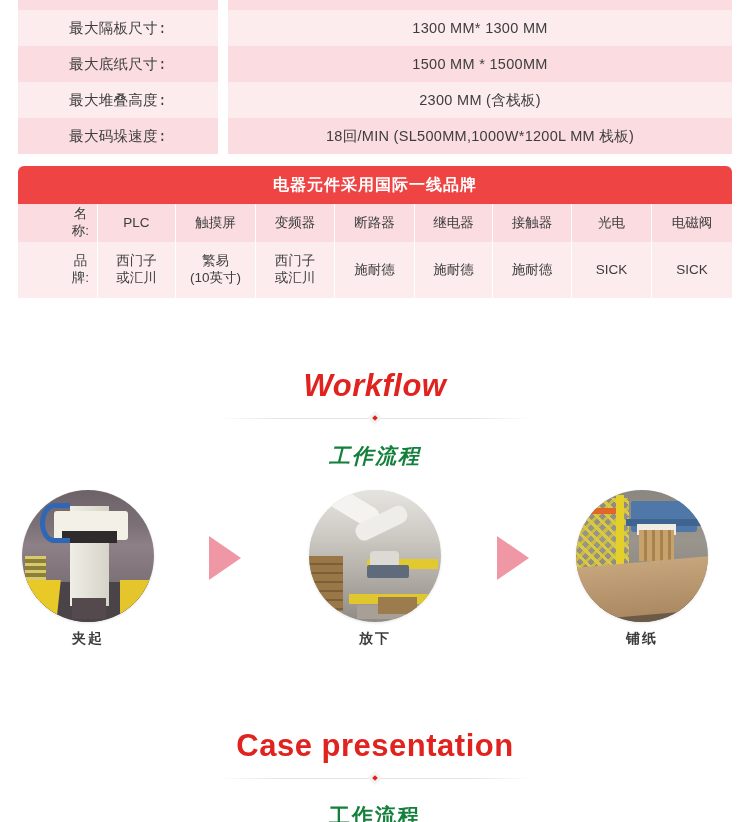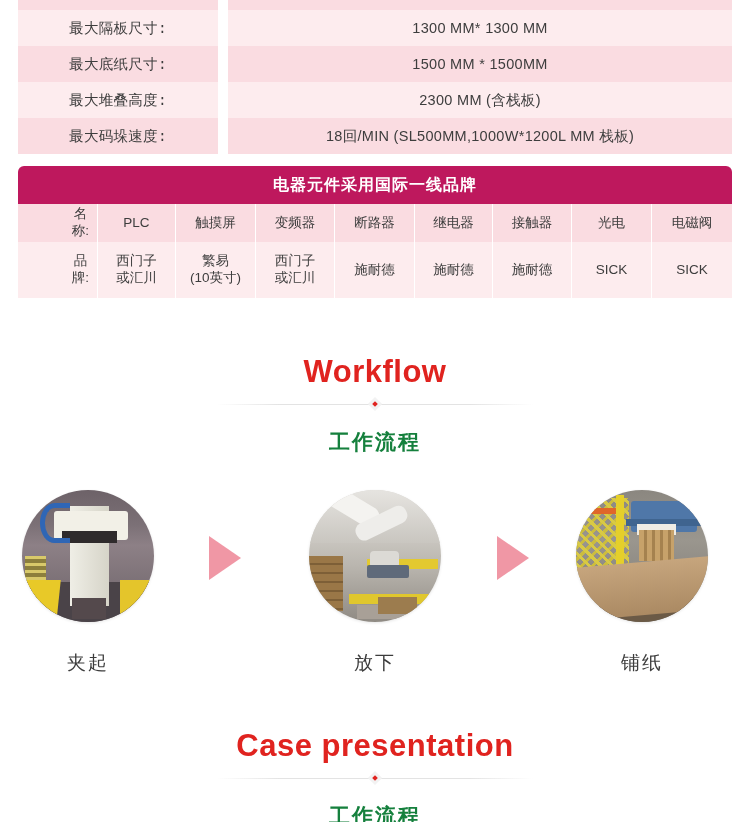--- a/index.html
+++ b/index.html
@@ -44,21 +44,21 @@
   .spec-row.even .spec-label, .spec-row.even .spec-value { background: #fdecee; }
 
   
   .brand-table {
     position: absolute;
     left: 18px; top: 166px;
     width: 714px;
   }
   .brand-header {
     height: 38px;
-    background: #be185d;
+    background: #ef4444;
     color: #ffffff;
     font-size: 16px;
     font-weight: bold;
     letter-spacing: 1px;
     display: flex;
     align-items: center;
     justify-content: center;
     border-radius: 6px 6px 0 0;
   }
   .brand-body { display: flex; flex-direction: column; }
@@ -130,41 +130,41 @@
   }
   .section-head .cn {
     font-size: 21px;
     font-weight: bold;
     color: #15803d;
     letter-spacing: 2px;
     margin-top: 20px;
     line-height: 1.15;
   }
 
-  #workflow-head { top: 356px; }
+  #workflow-head { top: 370px; font-style: italic; }
   #case-head { top: 730px; }
 
   
   .workflow { position: absolute; top: 490px; left: 0; width: 750px; height: 190px; }
   .step {
     position: absolute;
     width: 132px;
     text-align: center;
   }
   .step-circle {
     width: 132px; height: 132px;
     border-radius: 50%;
     overflow: hidden;
     position: relative;
     box-shadow: 0 1px 3px rgba(0,0,0,0.10);
   }
   .step-label {
-    margin-top: 28px;
-    font-size: 19px;
-    font-weight: normal;
+    margin-top: 8px;
+    font-size: 14px;
+    font-weight: bold;
     color: #3c3c3c;
     letter-spacing: 2px;
   }
   #step-1 { left: 22px; top: 0; }
   #step-2 { left: 309px; top: 0; }
   #step-3 { left: 576px; top: 0; }
 
   .arrow {
     position: absolute;
     top: 46px;

